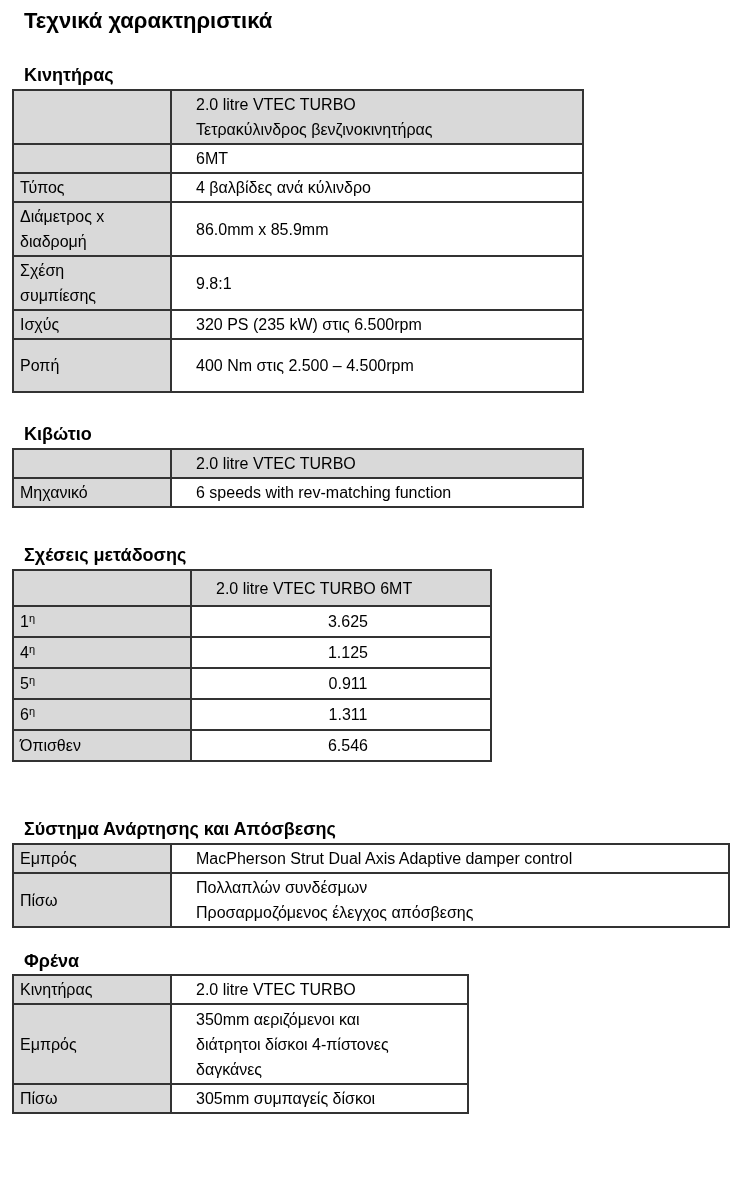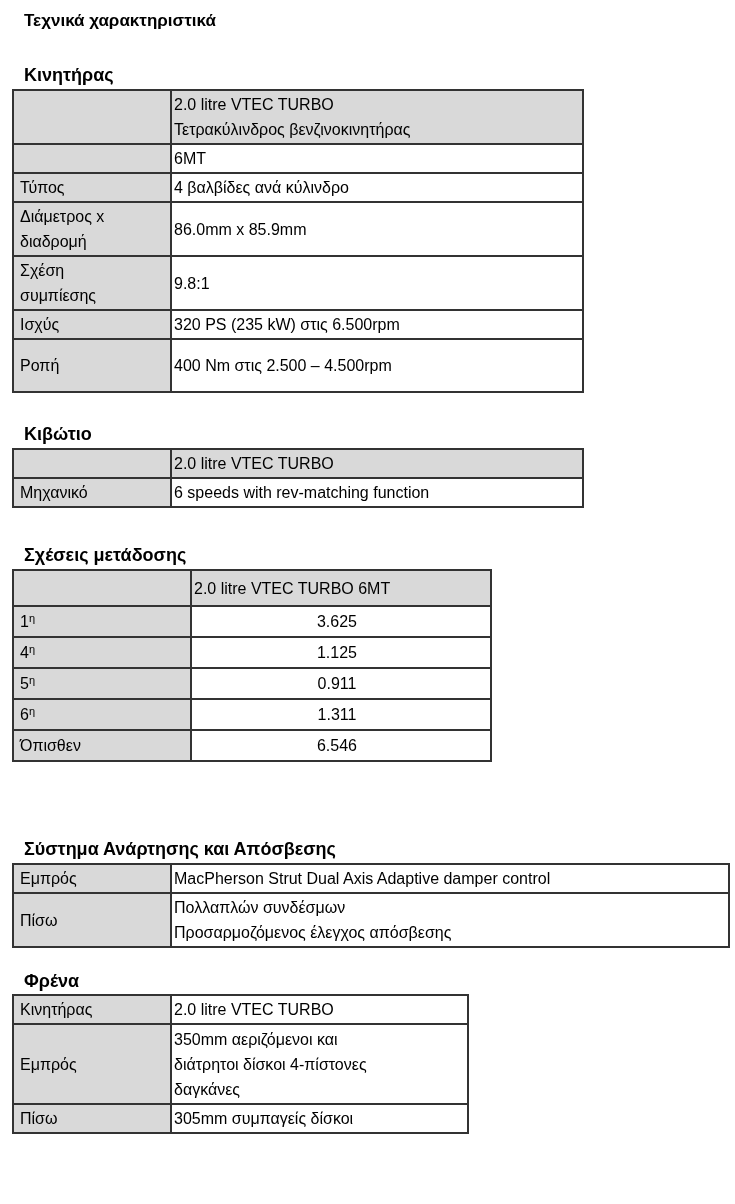--- a/index.html
+++ b/index.html
@@ -10,39 +10,39 @@
   }
   html,body{margin:0;padding:0;}
   body{
     width:735px;height:1204px;box-sizing:border-box;
     background:var(--bg);color:var(--text);
     font-family:"Liberation Sans",sans-serif;
     font-size:16px;line-height:25px;
     padding:8px 0 0 12px;overflow:hidden;
   }
   .page-title{
-    font-size:17px;line-height:26px;font-weight:bold;
+    font-size:22px;line-height:26px;font-weight:bold;
     margin:0 0 0 12px;
   }
   .sec-heading{
     font-size:18px;line-height:22px;font-weight:bold;
     margin:30px 0 3px 12px;
   }
   .sec-heading.mt-gears{margin-top:36px;}
-  .sec-heading.mt-susp{margin-top:76px;}
+  .sec-heading.mt-susp{margin-top:56px;}
   .sec-heading.mt-brakes{margin-top:22px;margin-bottom:2px;}
   table.spec{
     border-collapse:collapse;
     table-layout:fixed;
   }
   table.spec td{
     border:2px solid var(--border);
     vertical-align:middle;
     white-space:pre-line;
-    padding:1px 10px 1px 2px;
+    padding:1px 10px 1px 24px;
     overflow:hidden;
   }
   table.spec td.label{
     background:var(--fill);
     padding:1px 4px 1px 6px;
   }
   tr.fill td{background:var(--fill);}
   td.center{text-align:center;padding:1px 4px;margin-left:26px;}
   td.vtop{vertical-align:top;}
   sup{font-size:11px;line-height:0;vertical-align:5px;}

